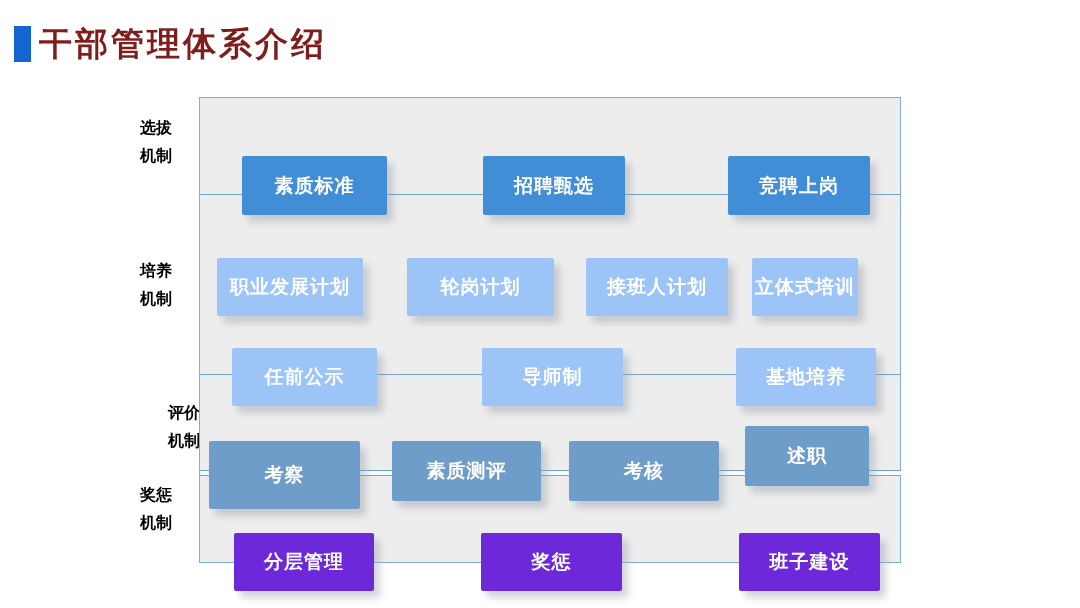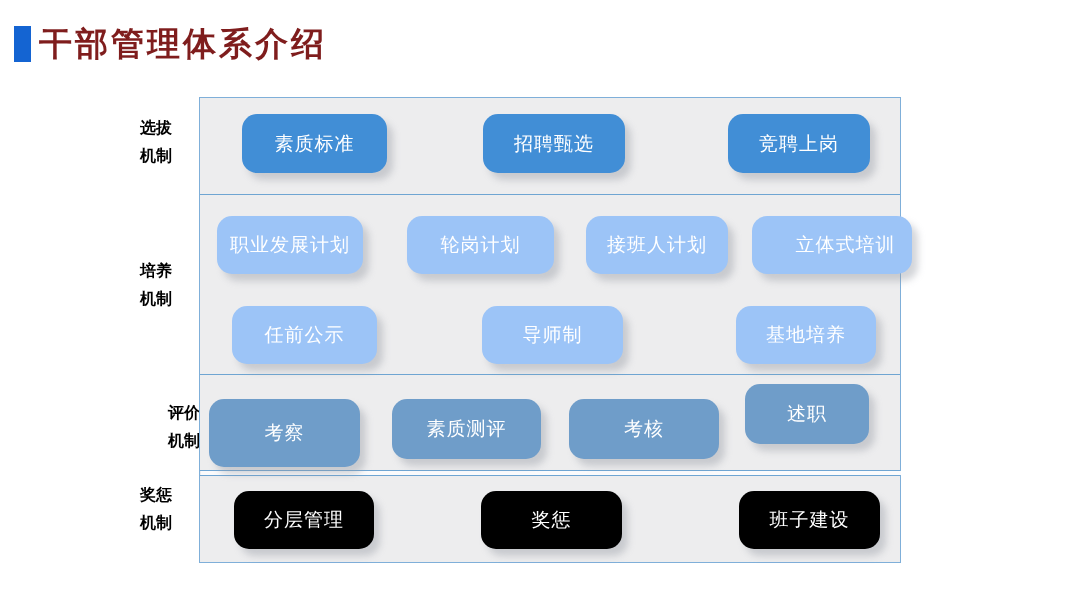--- a/index.html
+++ b/index.html
@@ -22,28 +22,29 @@
   }
   .divider{position:absolute;left:0;width:100%;height:0;border-top:1px solid #6fa5d2;}
   .gap-strip{position:absolute;left:1px;width:700px;background:#fbfbfc;}
   
   .row-label{
     position:absolute;width:60px;color:#000000;font-size:16px;font-weight:bold;
     line-height:28px;text-align:left;
   }
   
   .btn{
-    position:absolute;border-radius:15px;display:flex;align-items:center;justify-content:center;
-    color:#ffffff;font-size:19px;font-weight:normal;letter-spacing:1px;white-space:nowrap;
+    position:absolute;border-radius:2px;display:flex;align-items:center;justify-content:center;
+    color:#ffffff;font-size:19px;font-weight:bold;letter-spacing:1px;white-space:nowrap;
     box-shadow:6px 7px 7px rgba(145,150,160,0.40);
+    margin-top:42px;
   }
   .r1{background:#418ed6;}
   .r2{background:#9cc4f7;}
   .r3{background:#6f9dc9;}
-  .r4{background:#000000;}
+  .r4{background:#6d28d9;}
 </style>
 </head>
 <body>
 
 <div class="title-wrap">
   <div class="title-bar"></div>
   <div class="title-text">干部管理体系介绍</div>
 </div>
 
 <div class="row-label" style="left:140px;top:114px;">
@@ -71,21 +72,21 @@
   <div class="gap-strip" style="top:373px;height:4px;"></div>
   <div class="divider" style="top:377px;"></div>
 
   <div class="btn r1" style="left:42px;top:16px;width:145px;height:59px;">素质标准</div>
   <div class="btn r1" style="left:283px;top:16px;width:142px;height:59px;">招聘甄选</div>
   <div class="btn r1" style="left:528px;top:16px;width:142px;height:59px;">竞聘上岗</div>
 
   <div class="btn r2" style="left:17px;top:118px;width:146px;height:58px;">职业发展计划</div>
   <div class="btn r2" style="left:207px;top:118px;width:147px;height:58px;">轮岗计划</div>
   <div class="btn r2" style="left:386px;top:118px;width:142px;height:58px;">接班人计划</div>
-  <div class="btn r2" style="left:552px;top:118px;width:133px;height:58px;padding-left:27px;">立体式培训</div>
+  <div class="btn r2" style="left:552px;top:118px;width:106px;height:58px;">立体式培训</div>
 
   <div class="btn r2" style="left:32px;top:208px;width:145px;height:58px;">任前公示</div>
   <div class="btn r2" style="left:282px;top:208px;width:141px;height:58px;">导师制</div>
   <div class="btn r2" style="left:536px;top:208px;width:140px;height:58px;">基地培养</div>
 
   <div class="btn r3" style="left:9px;top:301px;width:151px;height:68px;">考察</div>
   <div class="btn r3" style="left:192px;top:301px;width:149px;height:60px;">素质测评</div>
   <div class="btn r3" style="left:369px;top:301px;width:150px;height:60px;">考核</div>
   <div class="btn r3" style="left:545px;top:286px;width:124px;height:60px;">述职</div>
 

